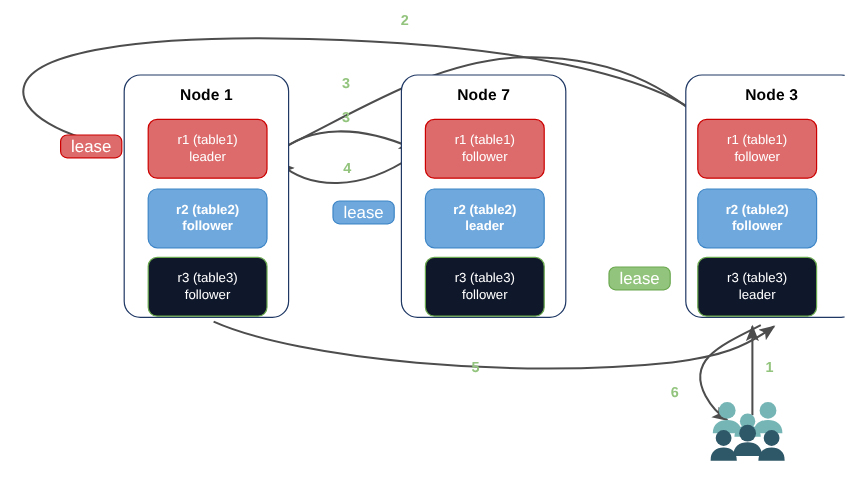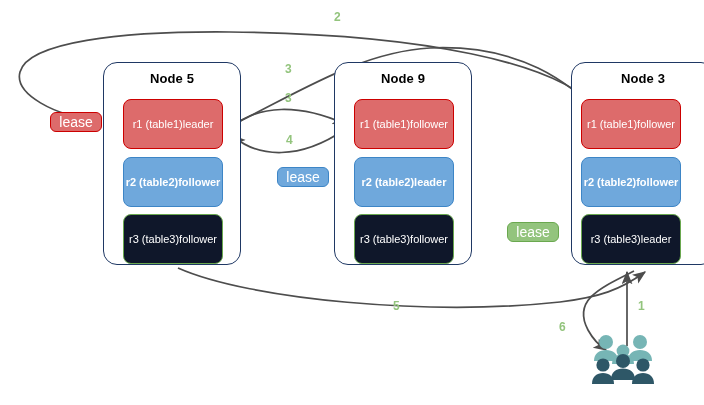--- a/index.html
+++ b/index.html
@@ -30,21 +30,21 @@
     letter-spacing:.1px;
   }
   .replica{
     position:absolute;
     left:19px;
     width:100px;
     height:50px;
     border-radius:8px;
     box-sizing:border-box;
     display:flex;
-    flex-direction:row;
+    flex-direction:column;
     align-items:center;
     justify-content:center;
     color:#ffffff;
     font-size:11px;
     line-height:14px;
     text-align:center;
   }
   .replica .l1,.replica .l2{display:block;}
   .rep-red{background:#dd6b6b;border:1.6px solid #cc0000;}
   .rep-blue{background:#6fa8dc;border:1.6px solid #3d85c6;font-weight:bold;}
@@ -96,37 +96,37 @@
 
       <path d="M178,268 C250,300 430,316 560,302 C600,297 620,290 645,272"></path>
 
       <path d="M627,346 L627,272"></path>
 
       <path d="M634,271 C600,288 572,300 588,330 C594,341 600,346 606,350"></path>
     </g>
   </svg>
 
   <div class="node-box" style="left:103px;top:62px;width:138px;height:203px;">
-    <div class="node-title">Node 5</div>
+    <div class="node-title">Node 1</div>
     <div class="replica rep-red" style="top:36px;">
       <span class="l1">r1 (table1)</span>
       <span class="l2">leader</span>
     </div>
     <div class="replica rep-blue" style="top:94px;">
       <span class="l1">r2 (table2)</span>
       <span class="l2">follower</span>
     </div>
     <div class="replica rep-green" style="top:151px;">
       <span class="l1">r3 (table3)</span>
       <span class="l2">follower</span>
     </div>
   </div>
 
   <div class="node-box" style="left:334px;top:62px;width:138px;height:203px;">
-    <div class="node-title">Node 9</div>
+    <div class="node-title">Node 7</div>
     <div class="replica rep-red" style="top:36px;">
       <span class="l1">r1 (table1)</span>
       <span class="l2">follower</span>
     </div>
     <div class="replica rep-blue" style="top:94px;">
       <span class="l1">r2 (table2)</span>
       <span class="l2">leader</span>
     </div>
     <div class="replica rep-green" style="top:151px;">
       <span class="l1">r3 (table3)</span>

